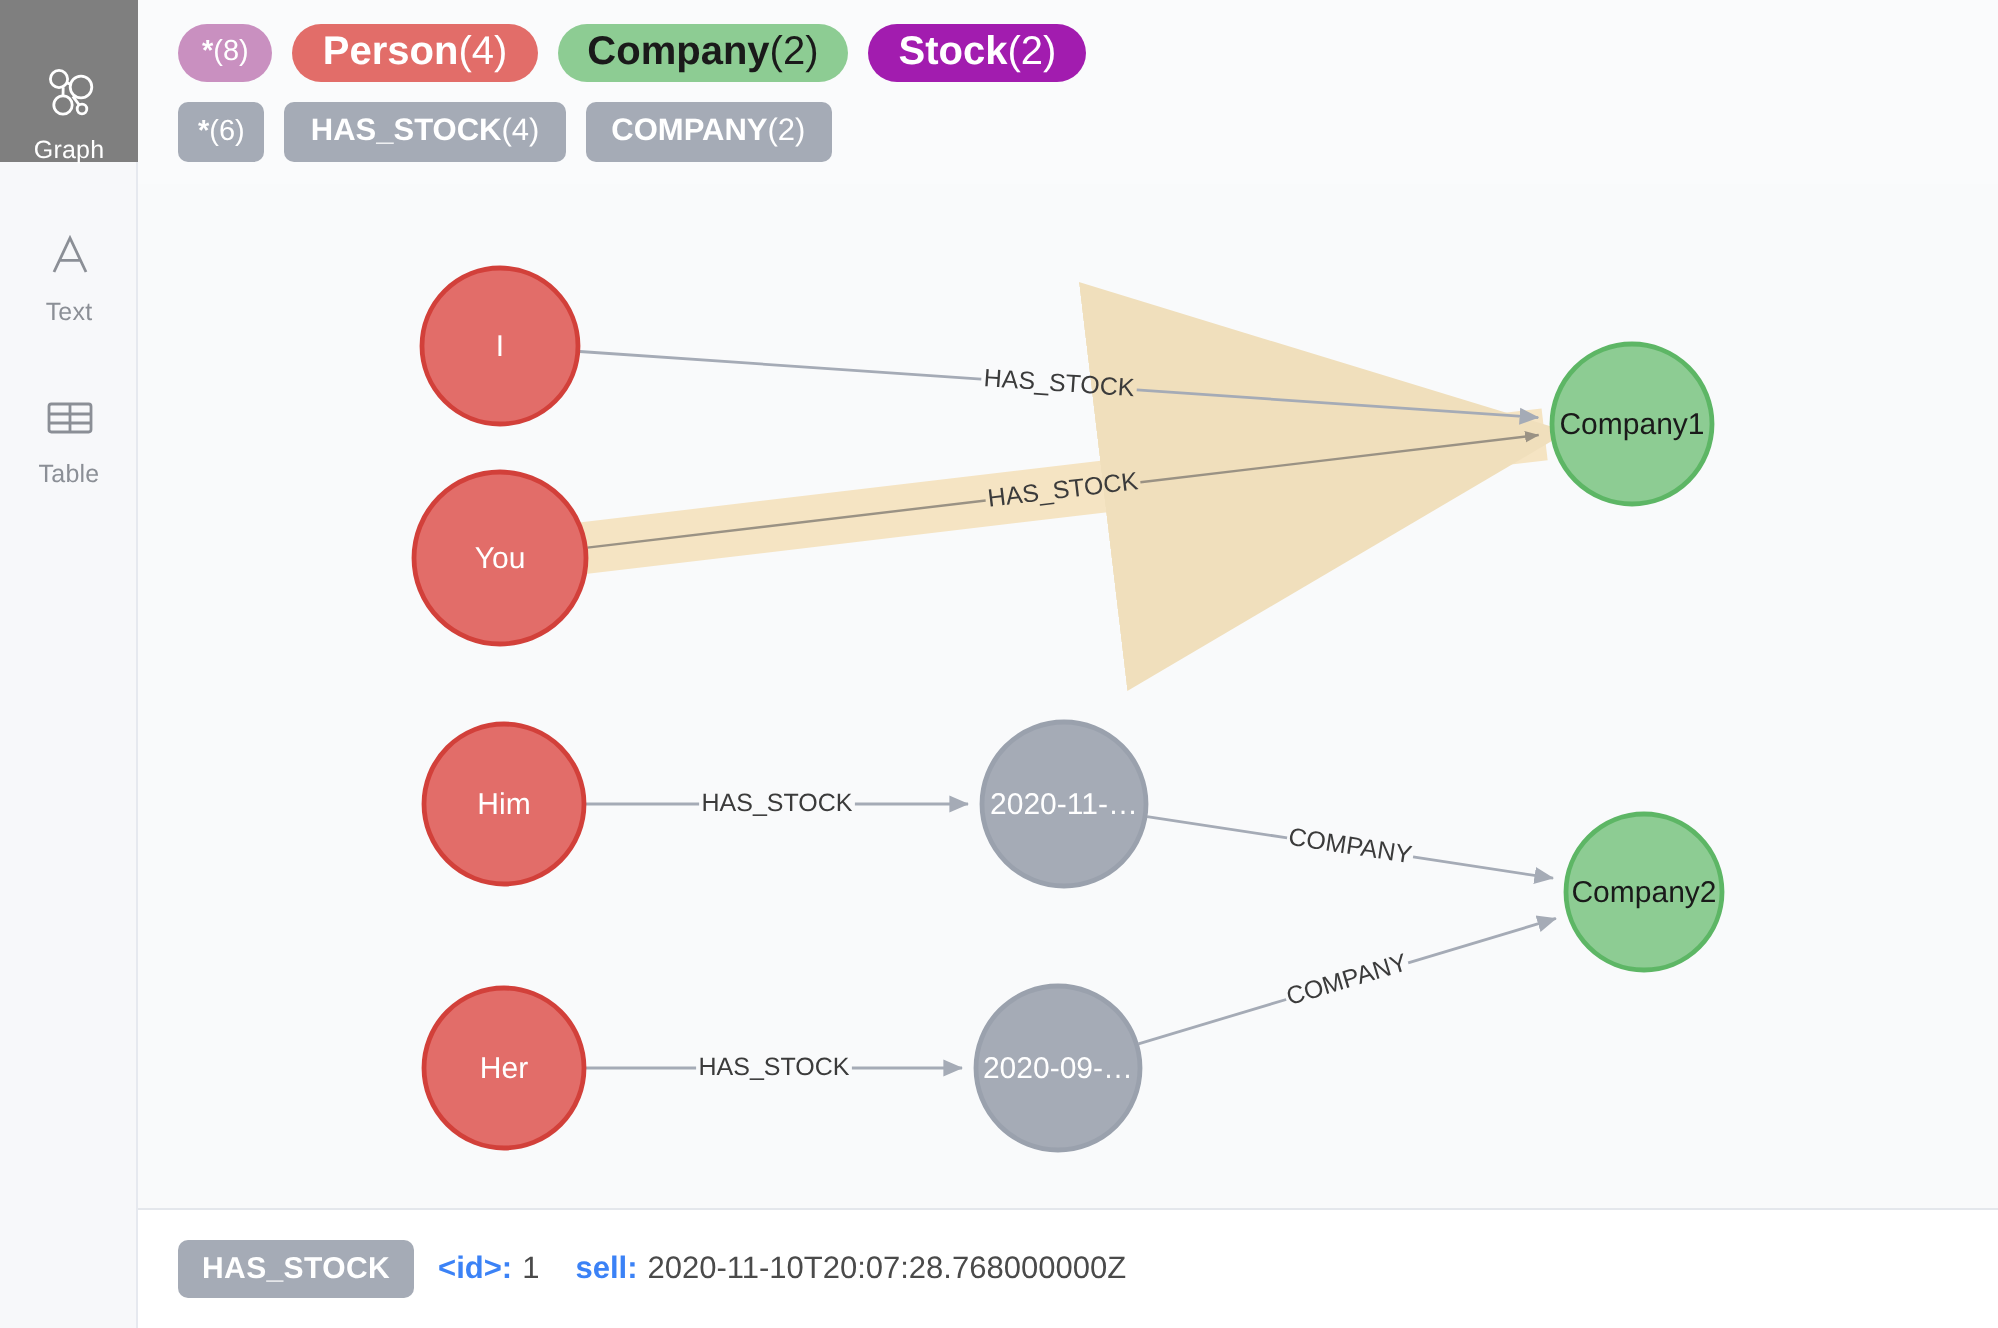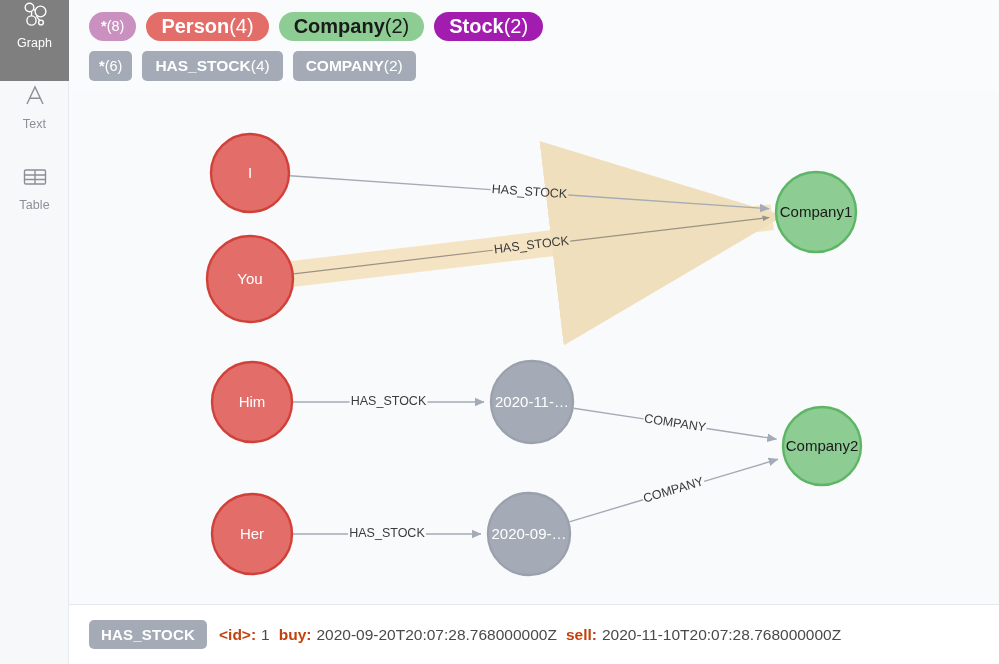--- a/index.html
+++ b/index.html
@@ -27,21 +27,21 @@
     border-right: 1px solid #e6e9ef;
     flex: 0 0 69px;
     padding-top: 0;
   }
   .side-item {
     width: 69px;
     height: 81px;
     display: flex;
     flex-direction: column;
     align-items: center;
-    justify-content: flex-start;
+    justify-content: flex-end;
     gap: 7px;
     color: #8b8f96;
     cursor: pointer;
     user-select: none;
   }
   .side-item.active {
     background: #7f7f7f;
     color: #ffffff;
   }
   .side-item .glyph {
@@ -161,21 +161,21 @@
     border-radius: 5px;
     background: #a5abb6;
     color: #ffffff;
     font-size: 15px;
     font-weight: bold;
     letter-spacing: .2px;
     user-select: none;
     cursor: pointer;
   }
   .prop { display: inline-flex; align-items: baseline; gap: 5px; font-size: 15.5px; }
-  .prop .k { font-weight: bold; color: #c2410c; }
+  .prop .k { font-weight: bold; color: #3b82f6; }
   .prop .v { color: #4a4a4a; }
   .prop-gap { width: 9px; display: inline-block; }
 </style>
 </head>
 <body>
 
 <div id="app">
 
   <div class="sidebar">
 
@@ -325,23 +325,20 @@
       </svg>
     </div>
 
     <div class="divider"></div>
 
     <div class="inspector">
       <span class="insp-badge">HAS_STOCK</span>
       <span id="inspector-props"><span class="prop">
             <span class="k">&lt;id&gt;:</span>
             <span class="v">1</span>
-          </span><span class="prop-gap"></span><span class="prop">
-            <span class="k">buy:</span>
-            <span class="v">2020-09-20T20:07:28.768000000Z</span>
-          </span><span class="prop-gap"></span><span class="prop">
+          </span><span class="prop-gap"></span><span class="prop-gap"></span><span class="prop">
             <span class="k">sell:</span>
             <span class="v">2020-11-10T20:07:28.768000000Z</span>
           </span></span>
     </div>
 
   </div>
 </div>
 
 </body></html>

